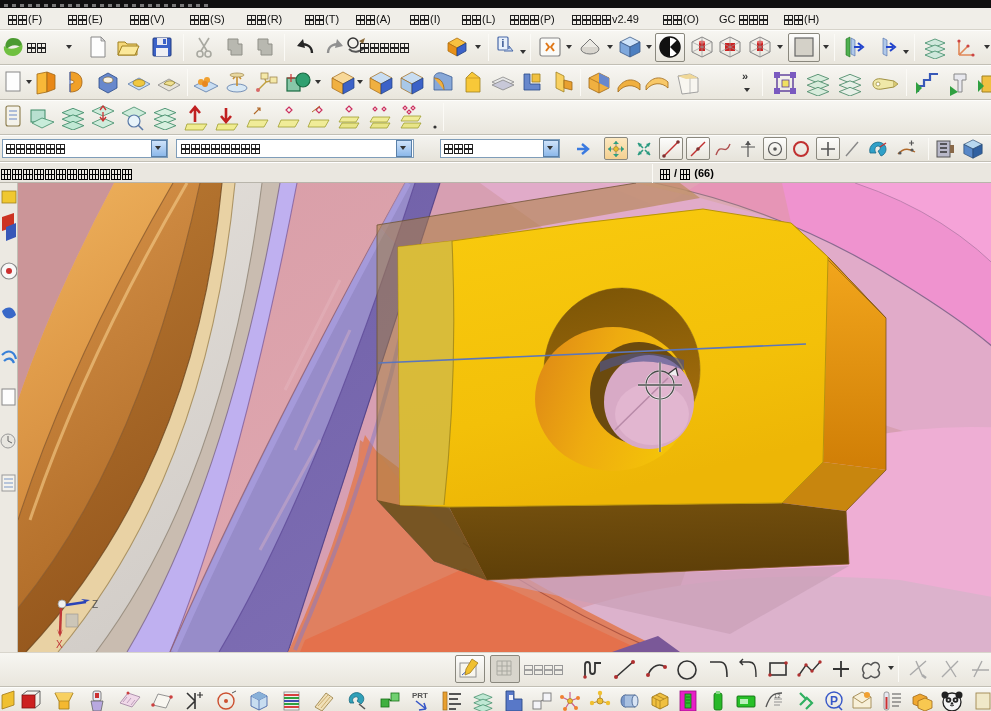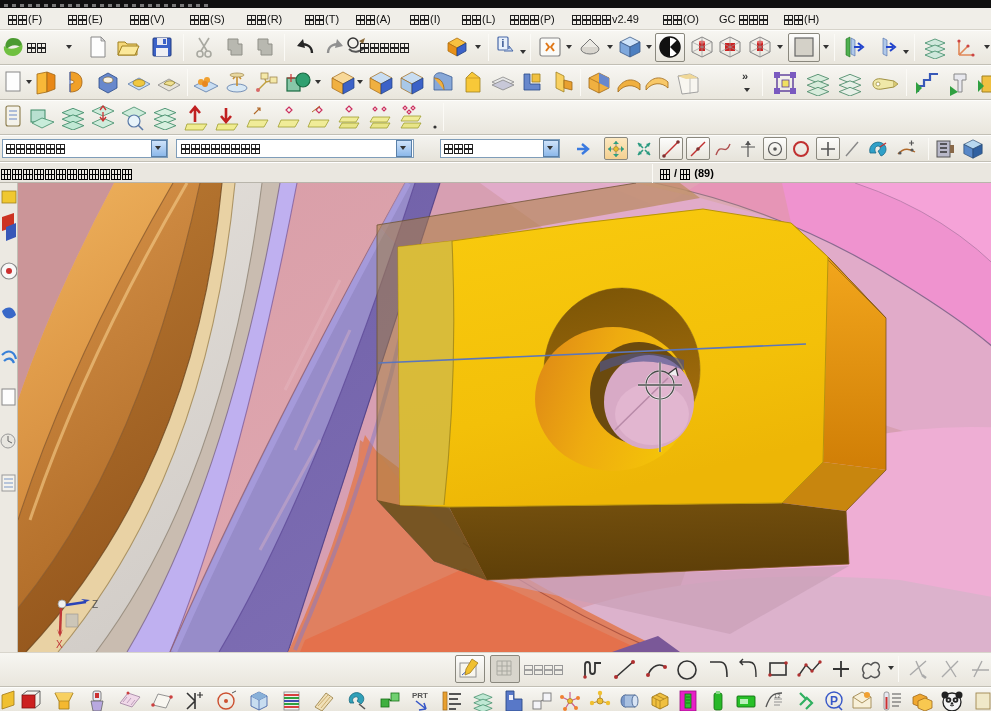--- a/index.html
+++ b/index.html
@@ -456,21 +456,21 @@
       <rect x="16" y="6" width="4" height="8" fill="#886848"></rect>
     </svg>
 <svg class="ic" style="left:962px;top:138px" width="22" height="22" viewBox="0 0 24 24">
       <polygon points="12,2 22,7 12,12 2,7" fill="#b8d8f0" stroke="#26476e" stroke-width="0.7"></polygon>
       <polygon points="2,7 12,12 12,22 2,17" fill="#5888c8" stroke="#26476e" stroke-width="0.7"></polygon>
       <polygon points="22,7 12,12 12,22 22,17" fill="#3060a0" stroke="#26476e" stroke-width="0.7"></polygon>
     </svg>
 <div class="abs" style="left:0;top:162px;width:991px;height:21px;background:#eae7e0;border-top:1px solid #fff;border-bottom:1px solid #b8b5ab">
 <div class="abs" style="left:1px;top:4px;font-size:11px"><i class="hzb" style="width:10px;height:11px;margin-right:1px"></i><i class="hzb" style="width:10px;height:11px;margin-right:1px"></i><i class="hzb" style="width:10px;height:11px;margin-right:1px"></i><i class="hzb" style="width:10px;height:11px;margin-right:1px"></i><i class="hzb" style="width:10px;height:11px;margin-right:1px"></i><i class="hzb" style="width:10px;height:11px;margin-right:1px"></i><i class="hzb" style="width:10px;height:11px;margin-right:1px"></i><i class="hzb" style="width:10px;height:11px;margin-right:1px"></i><i class="hzb" style="width:10px;height:11px;margin-right:1px"></i><i class="hzb" style="width:10px;height:11px;margin-right:1px"></i><i class="hzb" style="width:10px;height:11px;margin-right:1px"></i><i class="hzb" style="width:10px;height:11px;margin-right:1px"></i></div>
 <div class="abs" style="left:652px;top:1px;width:1px;height:19px;background:#b0ada3;border-right:1px solid #fbfaf6"></div>
-<div class="abs" style="left:660px;top:4px;font-size:11px"><i class="hzb" style="width:10px;height:11px;margin-right:1px"></i><b style="font-size:11px"> / </b><i class="hzb" style="width:10px;height:11px;margin-right:1px"></i><b style="font-size:11px"> (89)</b></div>
+<div class="abs" style="left:660px;top:4px;font-size:11px"><i class="hzb" style="width:10px;height:11px;margin-right:1px"></i><b style="font-size:11px"> / </b><i class="hzb" style="width:10px;height:11px;margin-right:1px"></i><b style="font-size:11px"> (66)</b></div>
 </div>
 <div class="abs" style="left:0;top:183px;width:18px;height:469px;background:#ece9e2;border-right:1px solid #c2bfb5">
 <svg class="ic" style="left:0;top:0" width="17" height="469" viewBox="0 0 17 469">
         <rect x="2" y="8" width="14" height="12" fill="#f0c830" stroke="#a08020" stroke-width="0.8"></rect>
         <polygon points="2,34 14,30 14,44 2,48" fill="#cc3322"></polygon>
         <polygon points="6,44 16,40 16,54 6,58" fill="#3858b8"></polygon>
         <circle cx="9" cy="88" r="8" fill="#f8f8f8" stroke="#888" stroke-width="1.2"></circle>
         <circle cx="9" cy="88" r="3" fill="#cc3030"></circle>
         <path d="M2,128 C8,122 14,124 16,132 C10,138 4,136 2,128 Z" fill="#3868c8"></path>
         <path d="M2,172 C8,166 14,168 16,176 M4,178 C8,174 12,175 14,180" stroke="#3880d8" stroke-width="2.2" fill="none"></path>

